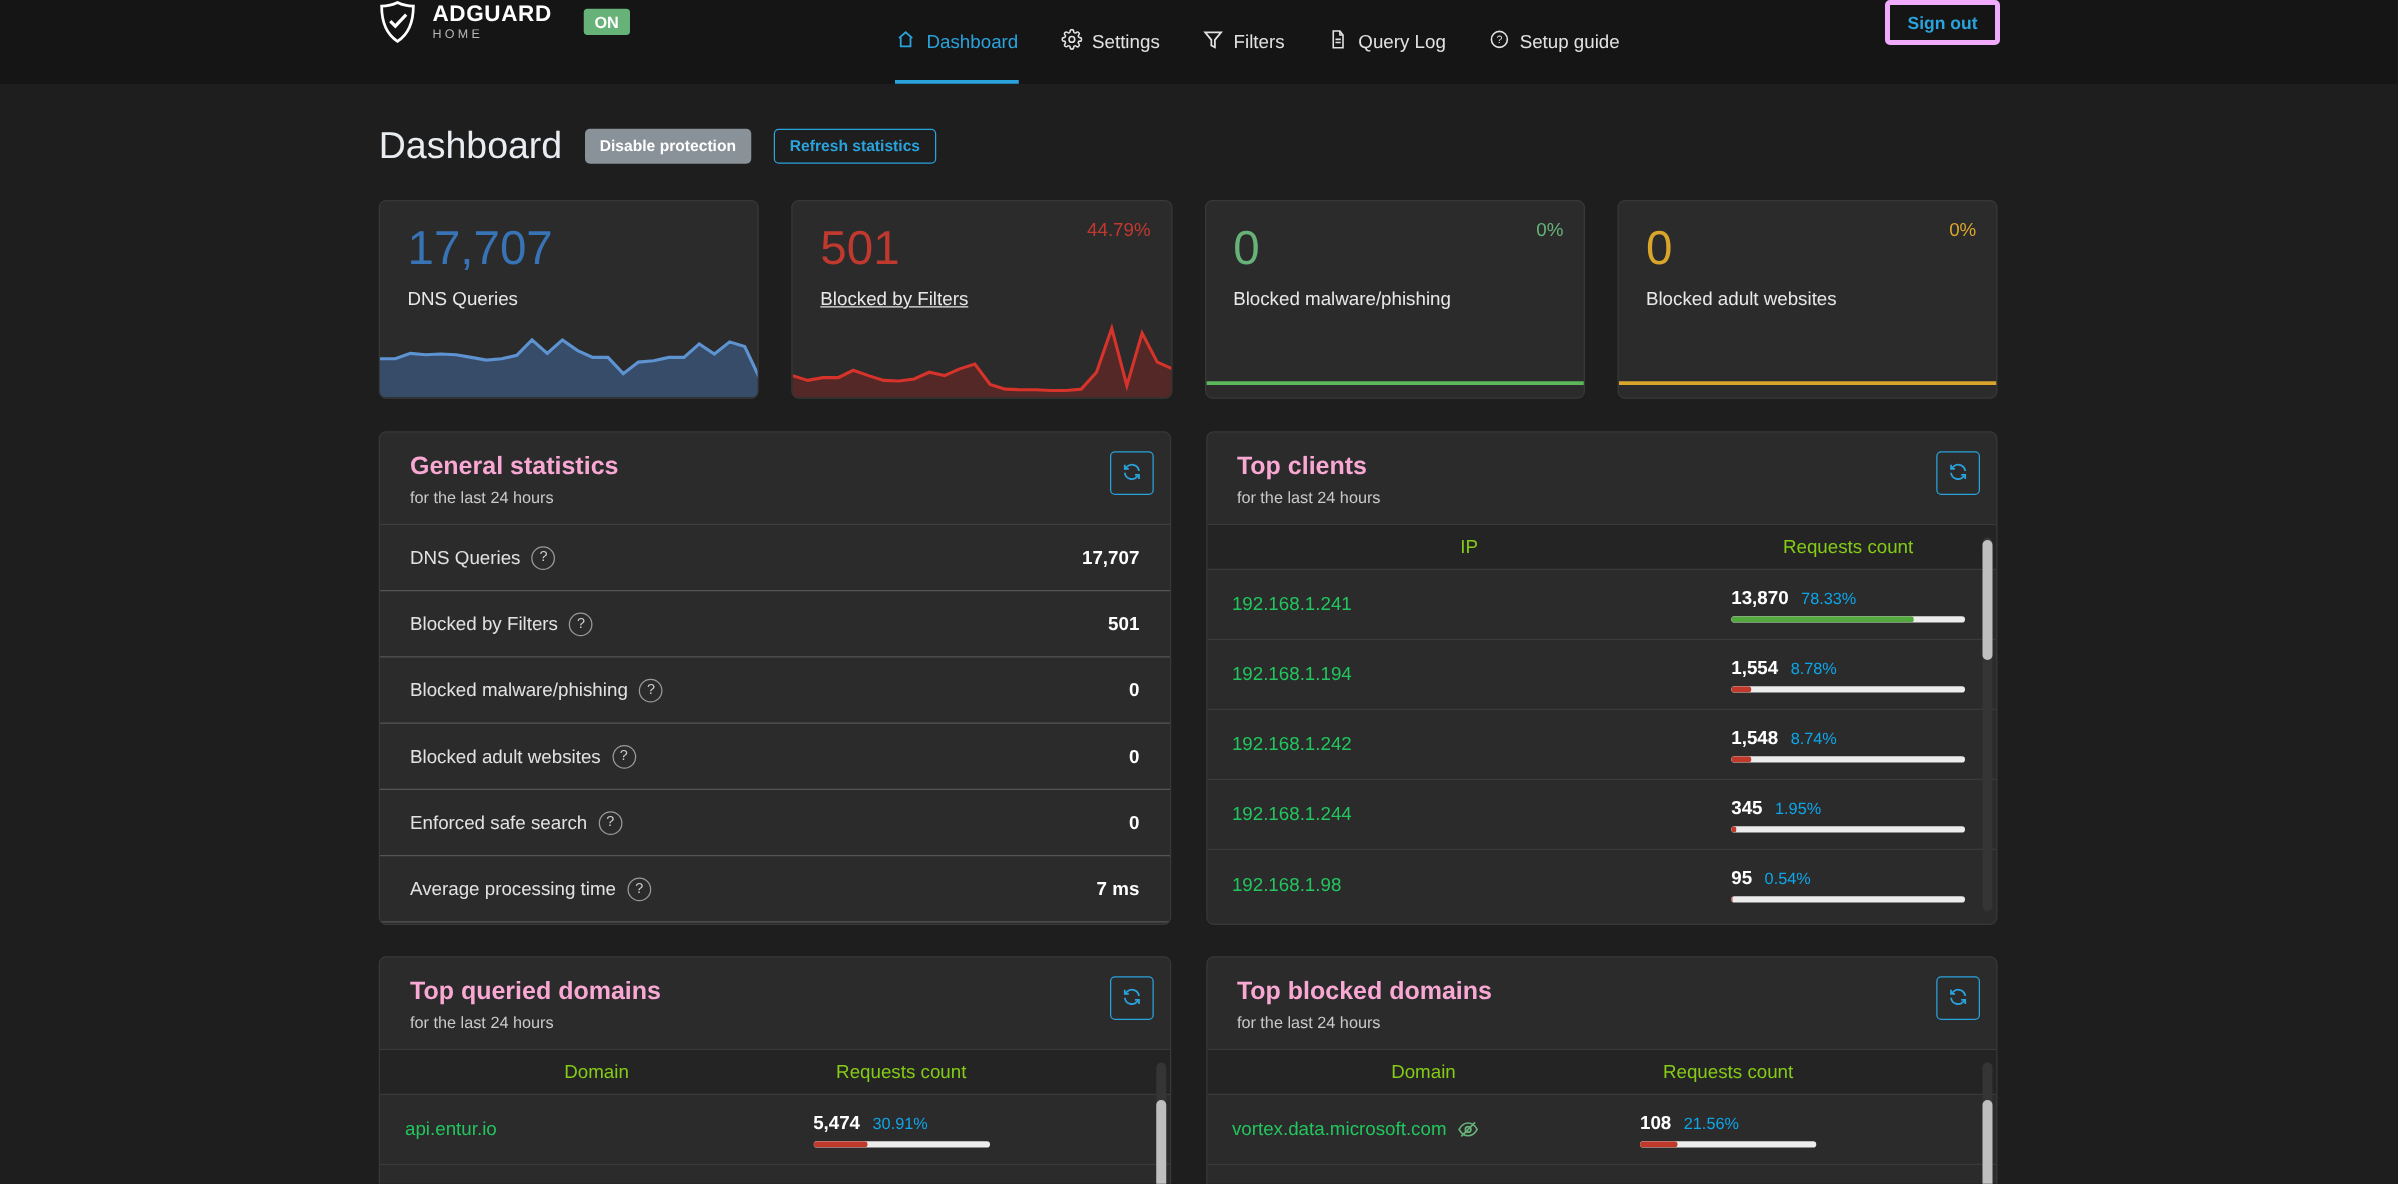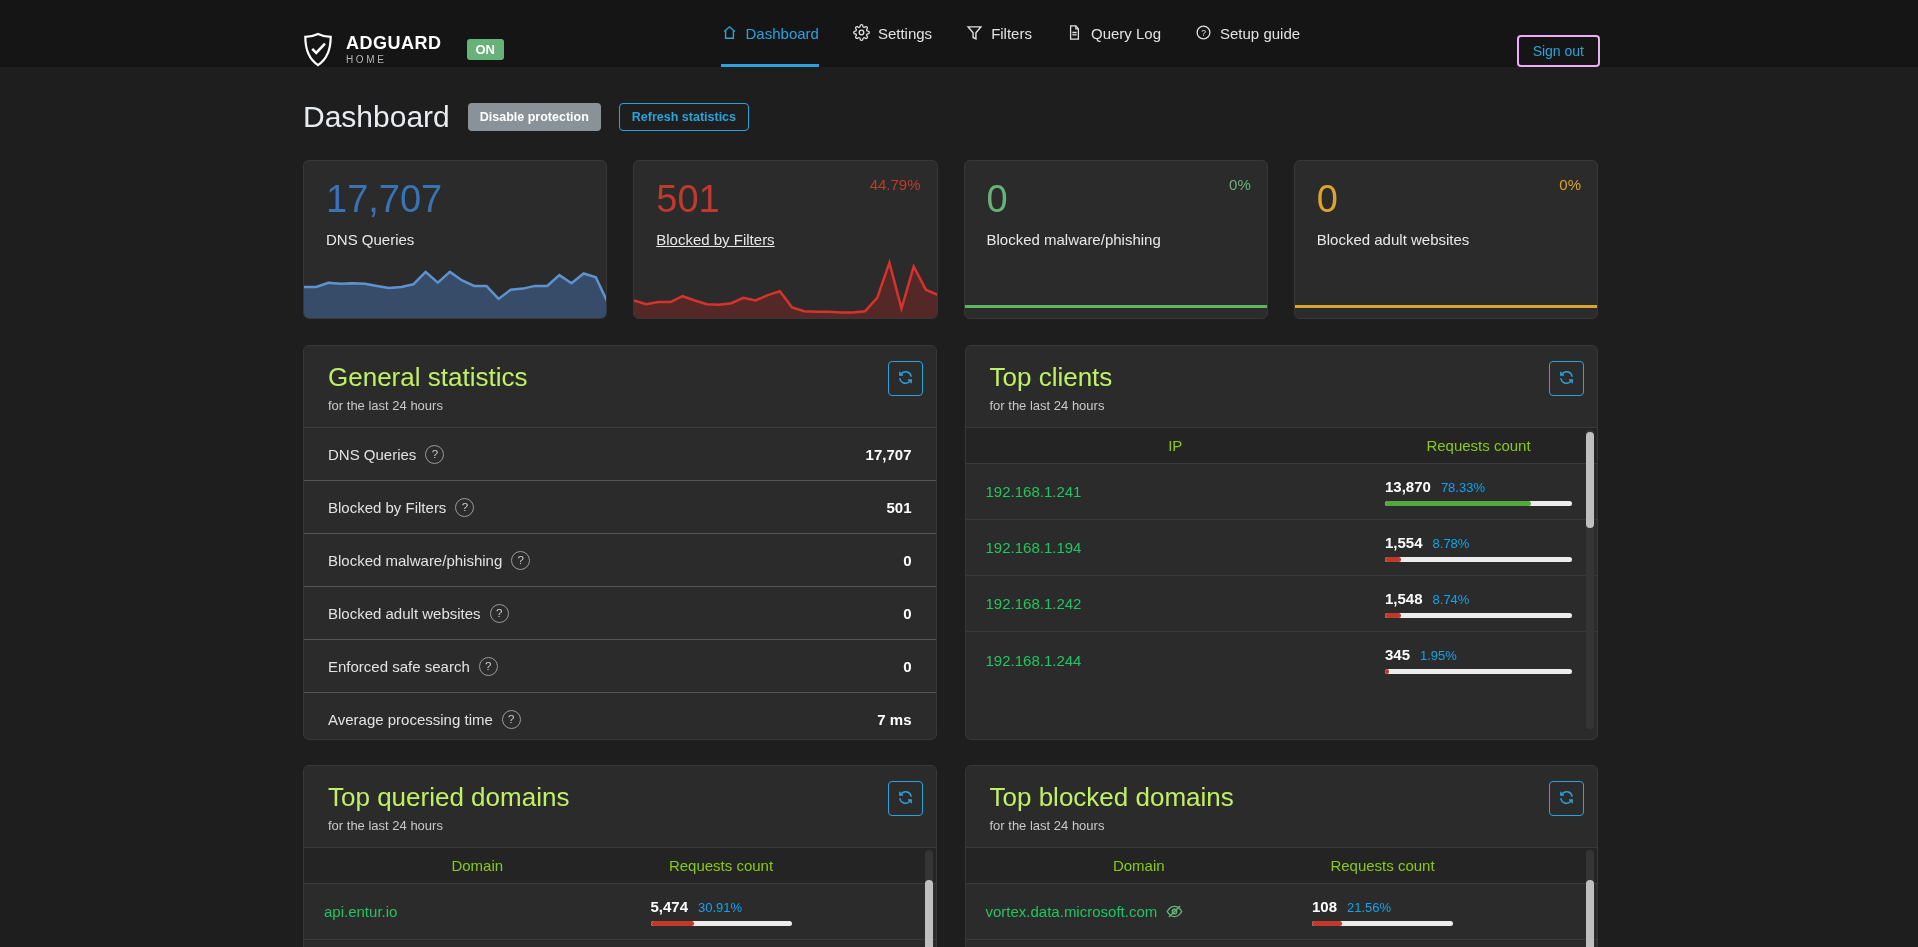--- a/index.html
+++ b/index.html
@@ -5,42 +5,42 @@
   * { margin:0; padding:0; box-sizing:border-box; }
   html,body { width:1918px; height:947px; overflow:hidden; }
   body {
     background:#1e1e1e;
     color:#e4e4e4;
     font-family:"Liberation Sans", sans-serif;
   }
   
   .topbar {
     height:67px; background:#151515;
-    display:flex; align-items:flex-end;
+    display:flex; align-items:flex-start;
     padding:0 318px 0 303px;
   }
   .brand { display:flex; align-items:center; gap:13px; }
   .brand svg { display:block; }
   .brand-text { line-height:1; }
   .brand-name { font-size:18px; font-weight:bold; color:#ffffff; letter-spacing:.5px; }
   .brand-sub { font-size:10px; color:#b5b5b5; letter-spacing:2.6px; margin-top:3px; }
   .on-badge {
     margin-left:12px; background:#67b279; color:#fff;
     font-size:13px; font-weight:bold; padding:3px 9px; border-radius:3px;
   }
   .nav { margin:0 auto; display:flex; gap:34px; height:100%; align-items:stretch; }
   .nav-item {
     display:flex; align-items:center; gap:8px; cursor:pointer;
     font-size:15px; color:#e2e2e2; border-bottom:3px solid transparent; padding-top:3px;
   }
   .nav-item svg { width:17px; height:17px; }
   .nav-item.active { color:#2aa3dd; border-bottom-color:#2aa3dd; }
   .signout-btn {
-    background:transparent; border:2px solid #f0abfc; color:#2aa3dd;
-    font-size:14px; font-weight:normal; padding:6px 14px; border-radius:4px; cursor:pointer;
+    background:transparent; border:4px solid #f0abfc; color:#2aa3dd;
+    font-size:14px; font-weight:bold; padding:6px 14px; border-radius:4px; cursor:pointer;
     font-family:"Liberation Sans", sans-serif;
   }
   
   .main { padding:33px 320px 0 303px; }
   .title-row { display:flex; align-items:center; gap:18px; }
   .page-title { font-size:30px; font-weight:400; color:#e9ecf0; }
   .btn-gray {
     background:#899199; border:none; color:#fff; font-weight:bold; font-size:12.5px;
     padding:7px 12px; border-radius:4px; cursor:pointer; font-family:"Liberation Sans", sans-serif;
   }
@@ -60,21 +60,21 @@
   .card-label.underlined { text-decoration:underline; cursor:pointer; }
   .card-badge { position:absolute; top:15px; right:16px; font-size:15px; }
   .card-chart { position:absolute; bottom:0; left:0; }
   
   .panels { display:grid; grid-template-columns:repeat(2,1fr); gap:28px; margin-top:26px; }
   .panel {
     position:relative; height:395px; background:#2b2b2b;
     border:1px solid #383838; border-radius:6px; overflow:hidden;
   }
   .panel-head { padding:16px 24px 0; }
-  .panel-title { font-size:26px; font-weight:400; color:#bef264; }
+  .panel-title { font-size:20px; font-weight:700; color:#f9a8d4; }
   .panel-sub { font-size:13px; color:#c9c9c9; margin-top:5px; }
   .refresh-btn {
     position:absolute; top:15px; right:13px; width:35px; height:35px;
     background:transparent; border:1px solid #2aa3dd; border-radius:4px;
     color:#2aa3dd; cursor:pointer; display:flex; align-items:center; justify-content:center;
   }
   .refresh-btn svg { width:17px; height:17px; }
   
   .gs-rows { margin-top:14px; border-top:1px solid #3d3d3d; }
   .gs-row {
@@ -342,20 +342,32 @@
           <div class="req-cell-tc">
             <div class="count-line">
                 <span class="count">345</span>
                 <span class="pct">1.95%</span>
               </div>
             <div class="bar">
                 <div class="bar-fill" style="width: 1.95%; background: rgb(192, 57, 43);"></div>
               </div>
           </div>
         </div>
+        <div class="trow">
+          <div class="cell-main">192.168.1.98</div>
+          <div class="req-cell-tc">
+            <div class="count-line">
+                <span class="count">95</span>
+                <span class="pct">0.54%</span>
+              </div>
+            <div class="bar">
+                <div class="bar-fill" style="width: 0.54%; background: rgb(192, 57, 43);"></div>
+              </div>
+          </div>
+        </div>
       </div>
       <div class="scroll-track">
         <div class="scroll-thumb thumb-top"></div>
       </div>
     </div>
   </section>
 
   <section class="panels" style="margin-top:25px;">
 
     <div class="panel">

